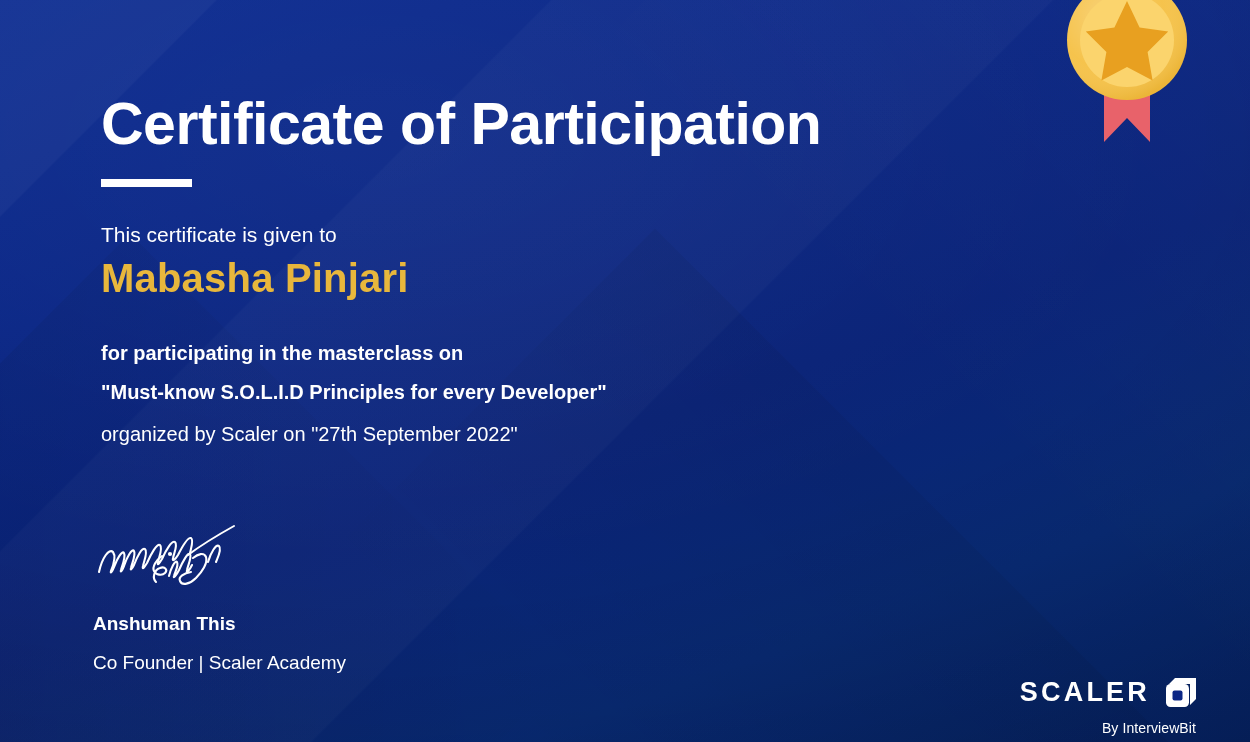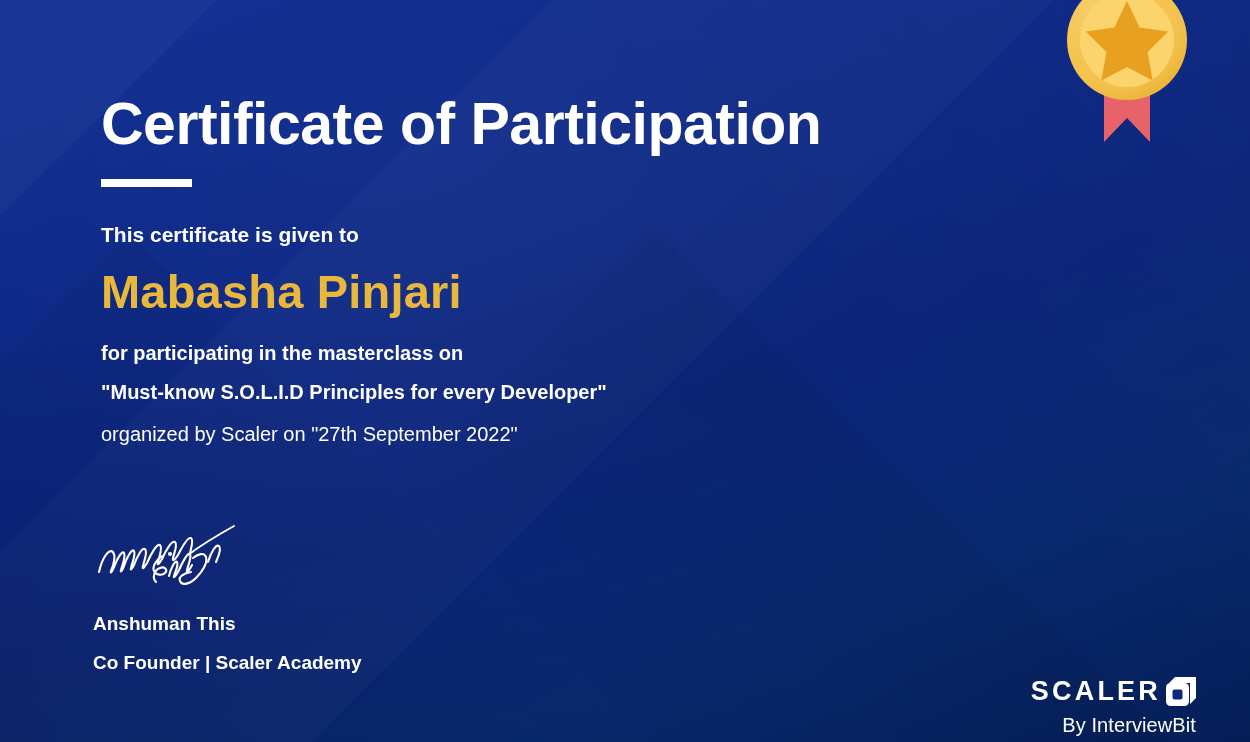--- a/index.html
+++ b/index.html
@@ -111,29 +111,29 @@
     height: 8px;
     background: #ffffff;
   }
 
   .given-to {
     position: absolute;
     left: 0;
     top: 223px;
     font-size: 21px;
     color: #ffffff;
-    font-weight: 700;
+    font-weight: 400;
     white-space: nowrap;
   }
 
   .recipient {
     position: absolute;
     left: 0;
-    top: 264px;
-    font-size: 47px;
+    top: 256px;
+    font-size: 40px;
     font-weight: 700;
     color: #e8b73c;
     letter-spacing: 0.2px;
     white-space: nowrap;
   }
 
   .line-reason {
     position: absolute;
     left: 0;
     top: 342px;
@@ -184,54 +184,54 @@
     font-size: 19px;
     font-weight: 700;
     color: #ffffff;
     white-space: nowrap;
   }
   .signer-role {
     position: absolute;
     left: 1px;
     top: 142px;
     font-size: 19px;
-    font-weight: 700;
+    font-weight: 400;
     color: #ffffff;
     white-space: nowrap;
   }
 
   
   .brand {
     position: absolute;
     right: 54px;
     bottom: 6px;
     z-index: 3;
     text-align: right;
   }
   .brand-row {
     display: flex;
     align-items: center;
     justify-content: center;
-    gap: 5px;
+    gap: 16px;
   }
   .brand-word {
     font-size: 27px;
     font-weight: 700;
     letter-spacing: 3.2px;
     color: #ffffff;
     line-height: 1;
   }
   .brand-mark {
     width: 30px;
     height: 29px;
     display: block;
   }
   .brand-sub {
-    margin-top: 8px;
-    font-size: 20px;
+    margin-top: 14px;
+    font-size: 14px;
     font-weight: 400;
     color: #ffffff;
     letter-spacing: 0.1px;
     line-height: 1.1;
   }
 </style>
 </head>
 <body>
 
 <div class="certificate">

